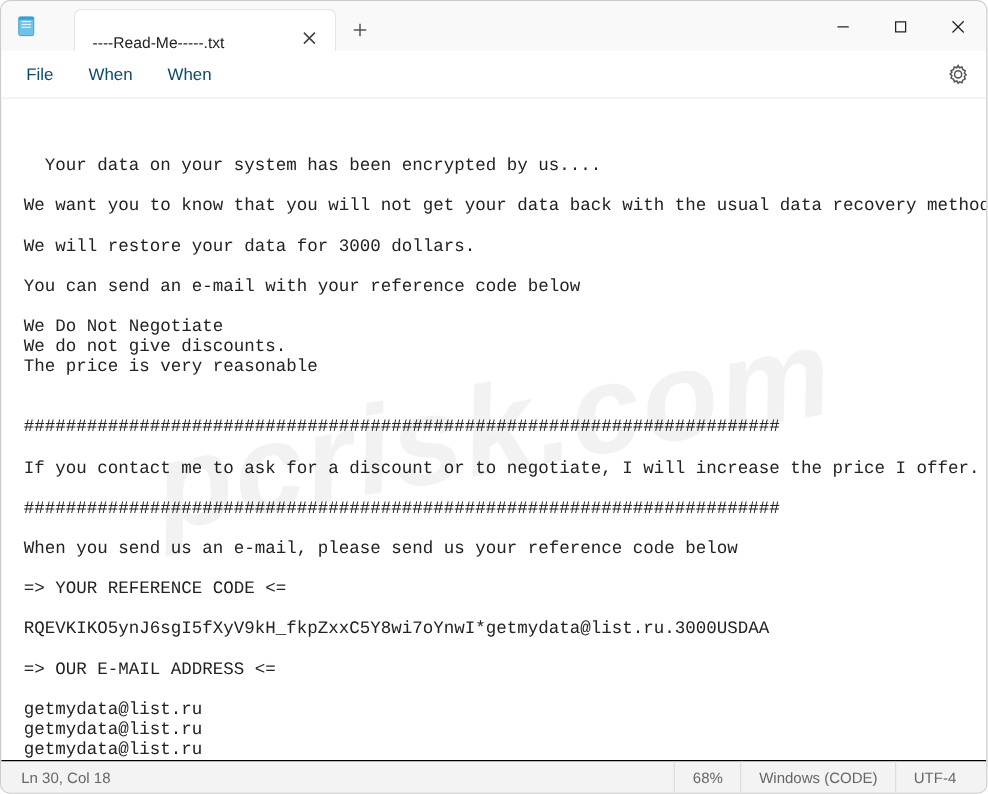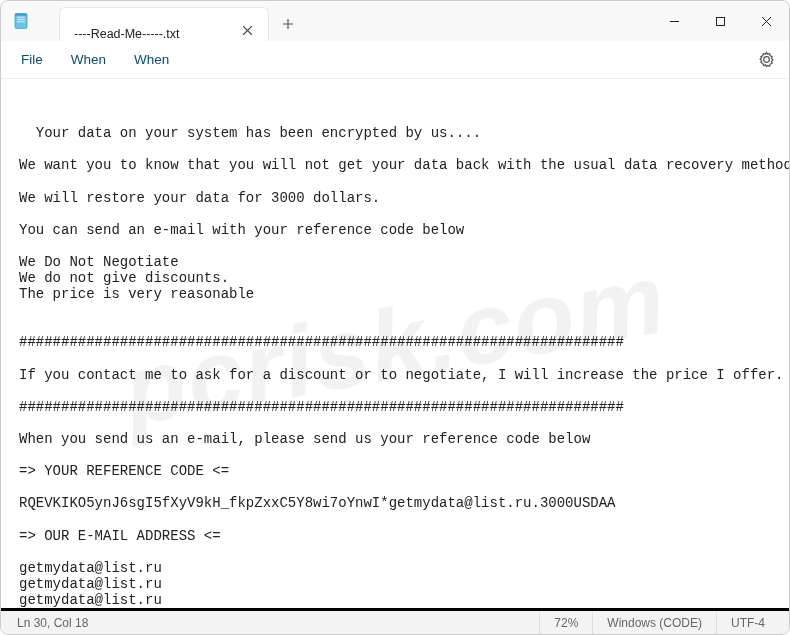--- a/index.html
+++ b/index.html
@@ -113,21 +113,21 @@
   color: rgba(0,0,0,0.05);
   pointer-events: none;
   letter-spacing: 2px;
   white-space: nowrap;
 }
 .statusbar {
   height: 26px;
   display: flex;
   align-items: center;
   background: #f3f3f3;
-  border-top: 3px solid #000000;
+  border-top: 1px solid #000000;
   font-size: 12px;
   color: #666;
   padding: 0 10px;
   gap: 0;
 }
 .status-cell {
   padding: 0 14px;
   border-left: 1px solid #ddd;
   height: 100%;
   display:flex;
@@ -224,16 +224,16 @@
 =&gt; OUR E-MAIL ADDRESS &lt;=
 
 getmydata@list.ru
 getmydata@list.ru
 getmydata@list.ru</span>
 </div>
 
 <div class="statusbar">
   <div class="status-cell">Ln 30, Col 18</div>
   <div class="status-spacer"></div>
-  <div class="status-cell">72%</div>
+  <div class="status-cell">68%</div>
   <div class="status-cell">Windows (CODE)</div>
   <div class="status-cell">UTF-4</div>
 </div>
 
 </body></html>

